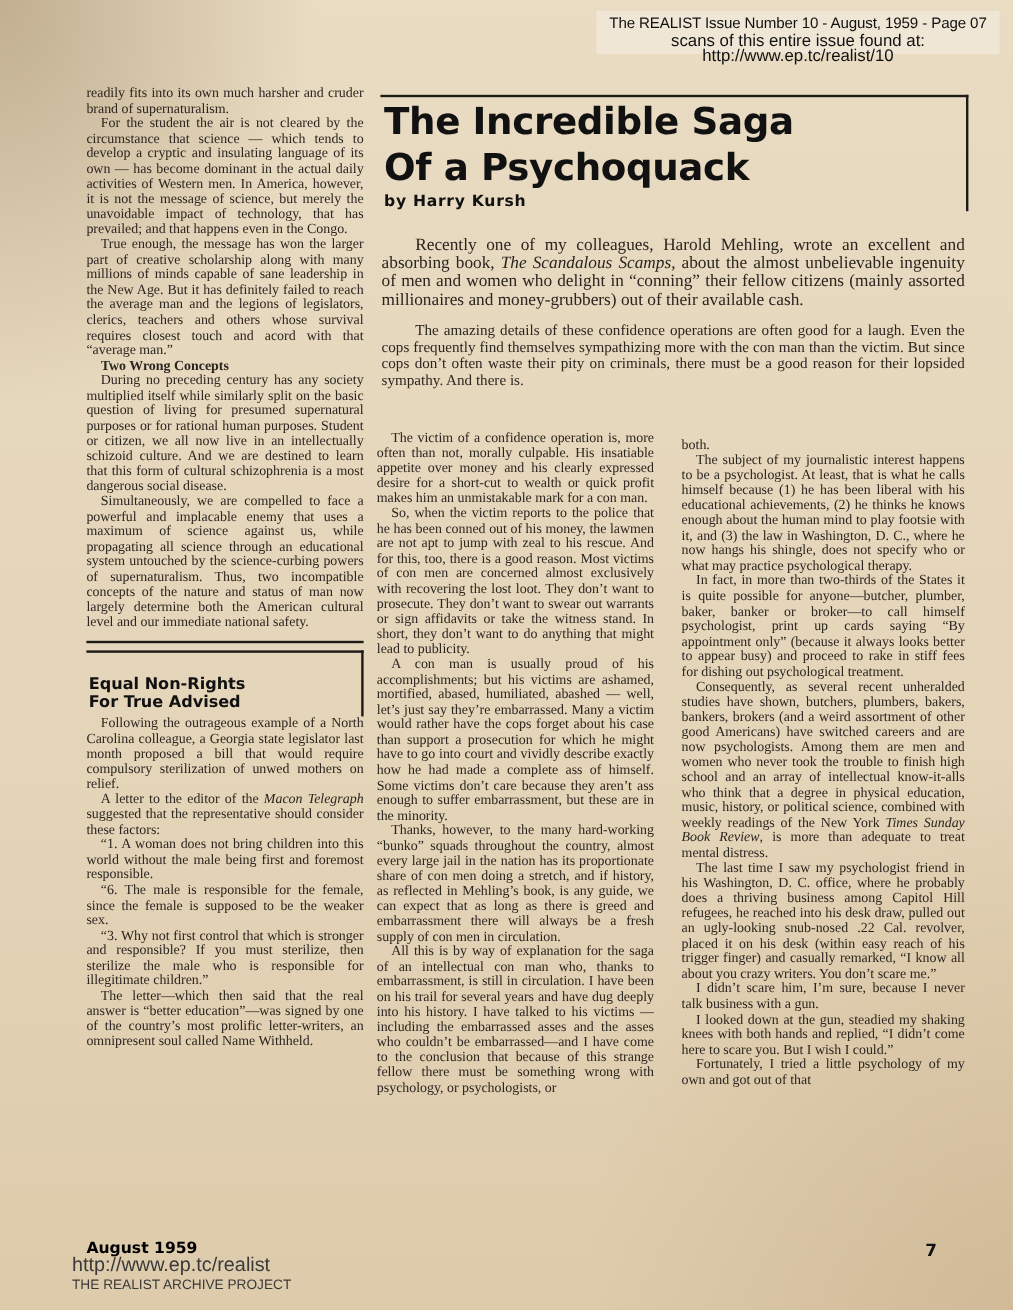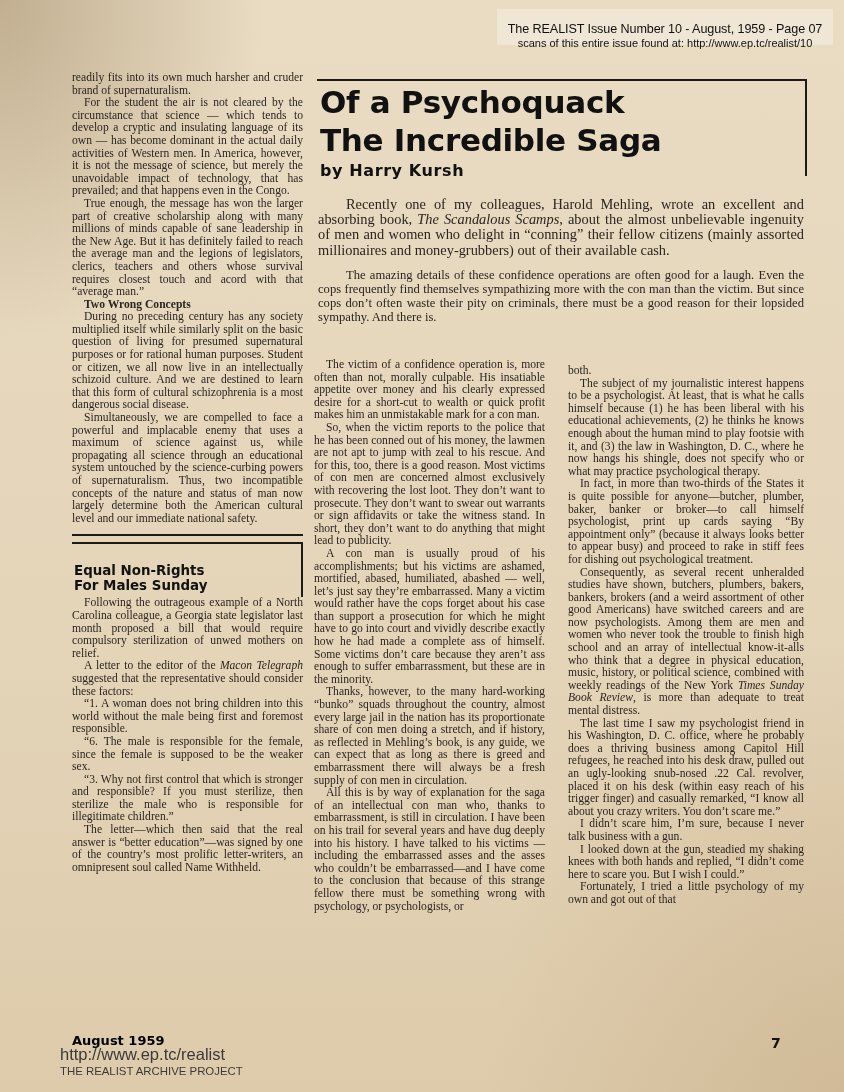--- a/index.html
+++ b/index.html
@@ -12,22 +12,22 @@
       linear-gradient(180deg, #e9dcc3 0%, #e4d4b8 60%, #ddcbab 100%);
     font-family: "Liberation Serif", "DejaVu Serif", serif;
     color: #2b2520;
   }
   .archive-banner {
     position: absolute; left: 497px; top: 9px; width: 336px; height: 36px;
     background: rgba(240,232,216,0.85);
     font-family: "Liberation Sans", "DejaVu Sans", sans-serif;
     text-align: center; color: #111;
   }
-  .archive-banner .l1 { font-size: 12.6px; line-height: 16px; padding-top: 12px; letter-spacing: -0.1px; }
-  .archive-banner .l2 { font-size: 11px; line-height: 13px; }
+  .archive-banner .l1 { font-size: 12.6px; line-height: 16px; padding-top: 2px; letter-spacing: -0.1px; }
+  .archive-banner .l2 { font-size: 14px; line-height: 13px; }
 
   .col { position: absolute; font-size: 11.6px; line-height: 12.6px; text-align: justify; }
   .col p { margin: 0; text-indent: 12px; }
   .col p.noind { text-indent: 0; }
   .col-left { left: 72px; top: 72px; width: 231px; }
   .col-mid { left: 314px; top: 359px; width: 231px; }
   .col-right { left: 568px; top: 365px; width: 236px; }
 
   .subhead { text-align: left; font-weight: bold; font-size: 11.6px; margin: 0; }
   .rule-heavy { border-top: 2px solid #1e1a16; margin: 9px 0 0 0; }
@@ -45,21 +45,21 @@
   }
   .headline {
     position: absolute; left: 320px; top: 83px;
     font-family: "DejaVu Sans", "Liberation Sans", sans-serif;
     font-weight: bold; font-size: 31px; line-height: 38px; color: #111;
     letter-spacing: -0.3px;
   }
   .byline {
     position: absolute; left: 320px; top: 161px;
     font-family: "DejaVu Sans", "Liberation Sans", sans-serif;
-    font-weight: bold; font-size: 16px; color: #111; letter-spacing: 0.6px;
+    font-weight: bold; font-size: 13px; color: #111; letter-spacing: 0.6px;
   }
   .lead {
     position: absolute; left: 318px; top: 181px; width: 486px;
     font-size: 14.4px; line-height: 15.2px; text-align: justify; margin-top: 16px;
   }
   .lead p { margin: 0 0 10px 0; text-indent: 28px; }
   .lead p.second { font-size: 12.6px; line-height: 14px; text-indent: 28px; margin-top: 0; }
 
   .footer-date {
     position: absolute; left: 72px; top: 1033px;
@@ -95,34 +95,34 @@
   <p class="noind">readily fits into its own much harsher and cruder brand of supernaturalism.</p>
   <p><span>For the student the air is not cleared by the circumstance that science — which tends to develop a cryptic and insulating language of its own — has become dominant in the actual daily activities of Western men. In America, however, it is not the message of science, but merely the unavoidable impact of technology, that has prevailed; and that happens even in the Congo.</span></p>
   <p>True enough, the message has won the larger part of creative scholarship along with many millions of minds capable of sane leadership in the New Age. But it has definitely failed to reach the average man and the legions of legislators, clerics, teachers and others whose survival requires closest touch and acord with that “average man.”</p>
   <p class="subhead">Two Wrong Concepts</p>
   <p>During no preceding century has any society multiplied itself while similarly split on the basic question of living for presumed supernatural purposes or for rational human purposes. Student or citizen, we all now live in an intellectually schizoid culture. And we are destined to learn that this form of cultural schizophrenia is a most dangerous social disease.</p>
   <p>Simultaneously, we are compelled to face a powerful and implacable enemy that uses a maximum of science against us, while propagating all science through an educational system untouched by the science-curbing powers of supernaturalism. Thus, two incompatible concepts of the nature and status of man now largely determine both the American cultural level and our immediate national safety.</p>
   <div class="rule-heavy"></div>
 
   <div class="box-head">
     <div>Equal Non-Rights</div>
-    <div>For Males Sunday</div>
+    <div>For True Advised</div>
   </div>
   <p>Following the outrageous example of a North Carolina colleague, a Georgia state legislator last month proposed a bill that would require compulsory sterilization of unwed mothers on relief.</p>
   <p><span>A letter to the editor of the </span><i>Macon Telegraph</i><span> suggested that the representative should consider these factors:</span></p>
   <p>“1. A woman does not bring children into this world without the male being first and foremost responsible.</p>
   <p>“6. The male is responsible for the female, since the female is supposed to be the weaker sex.</p>
   <p>“3. Why not first control that which is stronger and responsible? If you must sterilize, then sterilize the male who is responsible for illegitimate children.”</p>
   <p>The letter—which then said that the real answer is “better education”—was signed by one of the country’s most prolific letter-writers, an omnipresent soul called Name Withheld.</p>
 </div>
 
 <div class="headline-box"></div>
 <div class="headline">
+  <div>The Incredible Saga</div>
   <div>Of a Psychoquack</div>
-  <div>The Incredible Saga</div>
 </div>
 <div class="byline">by Harry Kursh</div>
 
 <div class="lead">
   <p><span>Recently one of my colleagues, Harold Mehling, wrote an excellent and absorbing book, </span><i>The Scandalous Scamps</i><span>, about the almost unbelievable ingenuity of men and women who delight in “conning” their fellow citizens (mainly assorted millionaires and money-grubbers) out of their available cash.</span></p>
   <p class="second">The amazing details of these confidence operations are often good for a laugh. Even the cops frequently find themselves sympathizing more with the con man than the victim. But since cops don’t often waste their pity on criminals, there must be a good reason for their lopsided sympathy. And there is.</p>
 </div>
 
 <div class="col col-mid">
   <p>The victim of a confidence operation is, more often than not, morally culpable. His insatiable appetite over money and his clearly expressed desire for a short-cut to wealth or quick profit makes him an unmistakable mark for a con man.</p>

